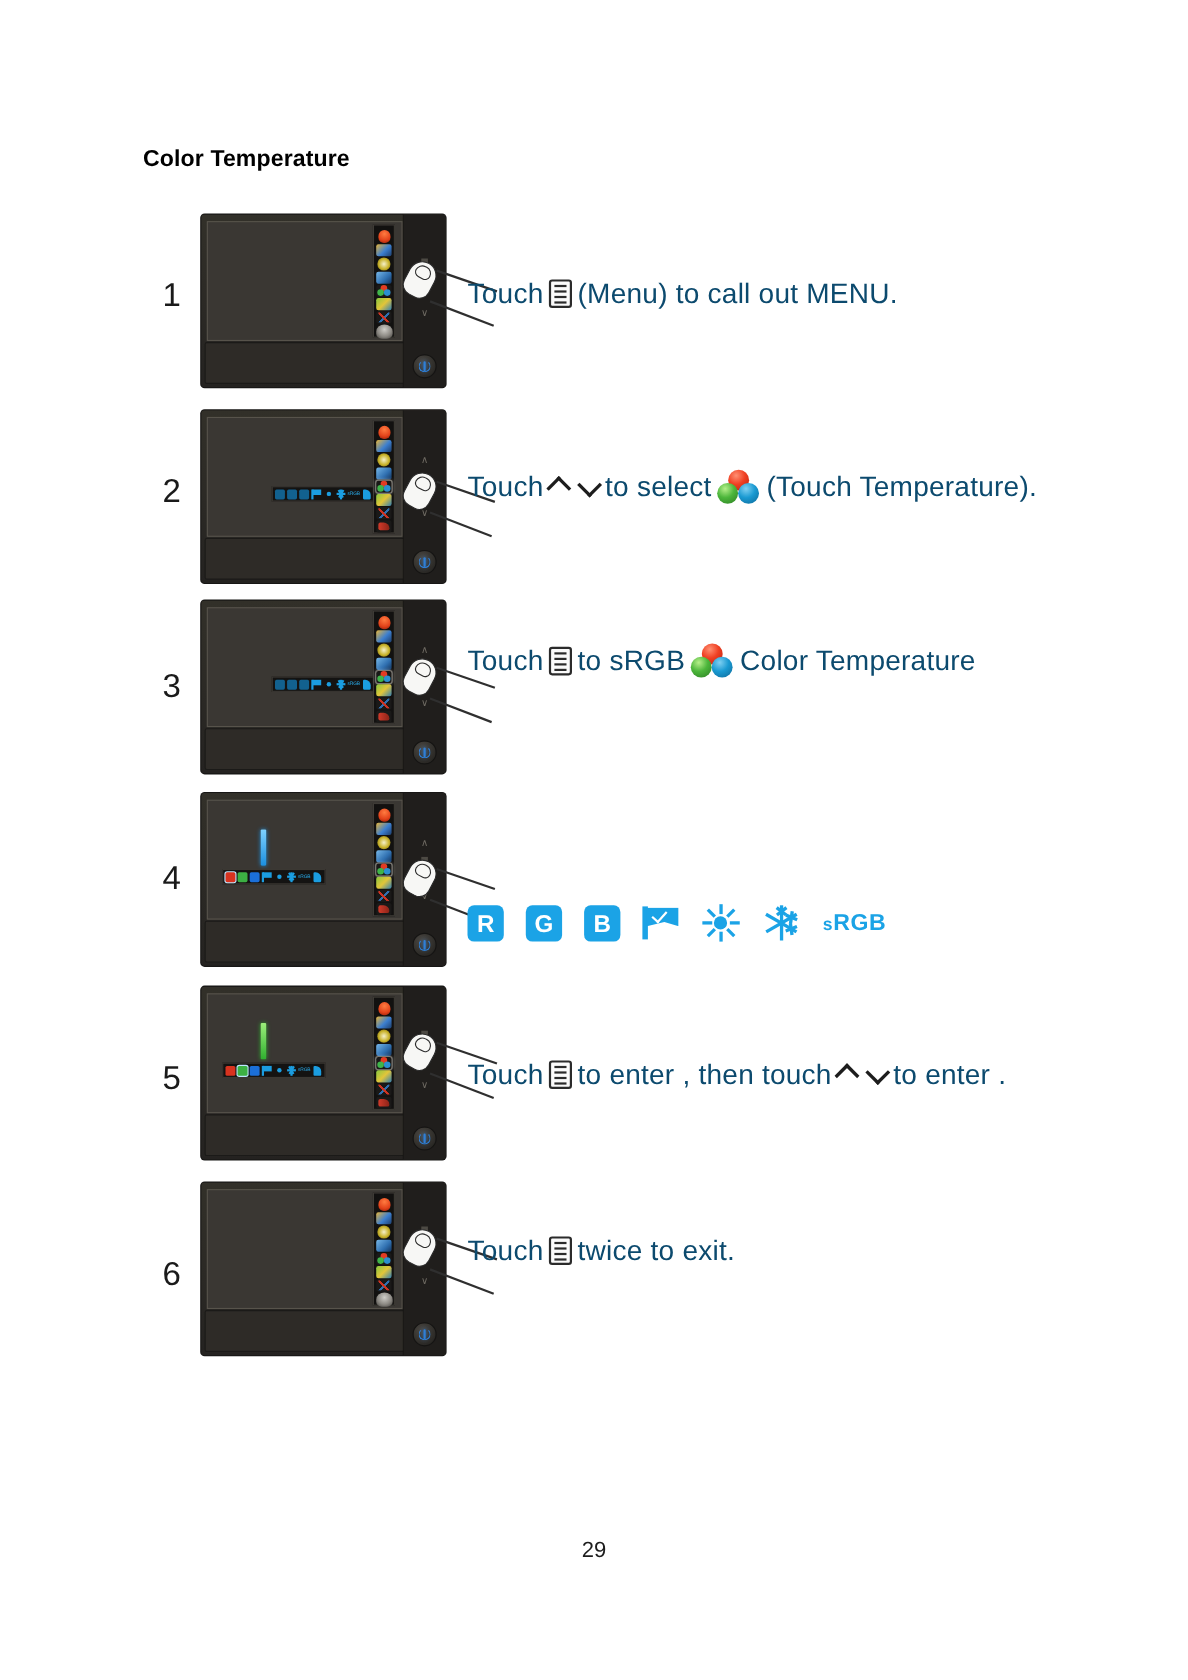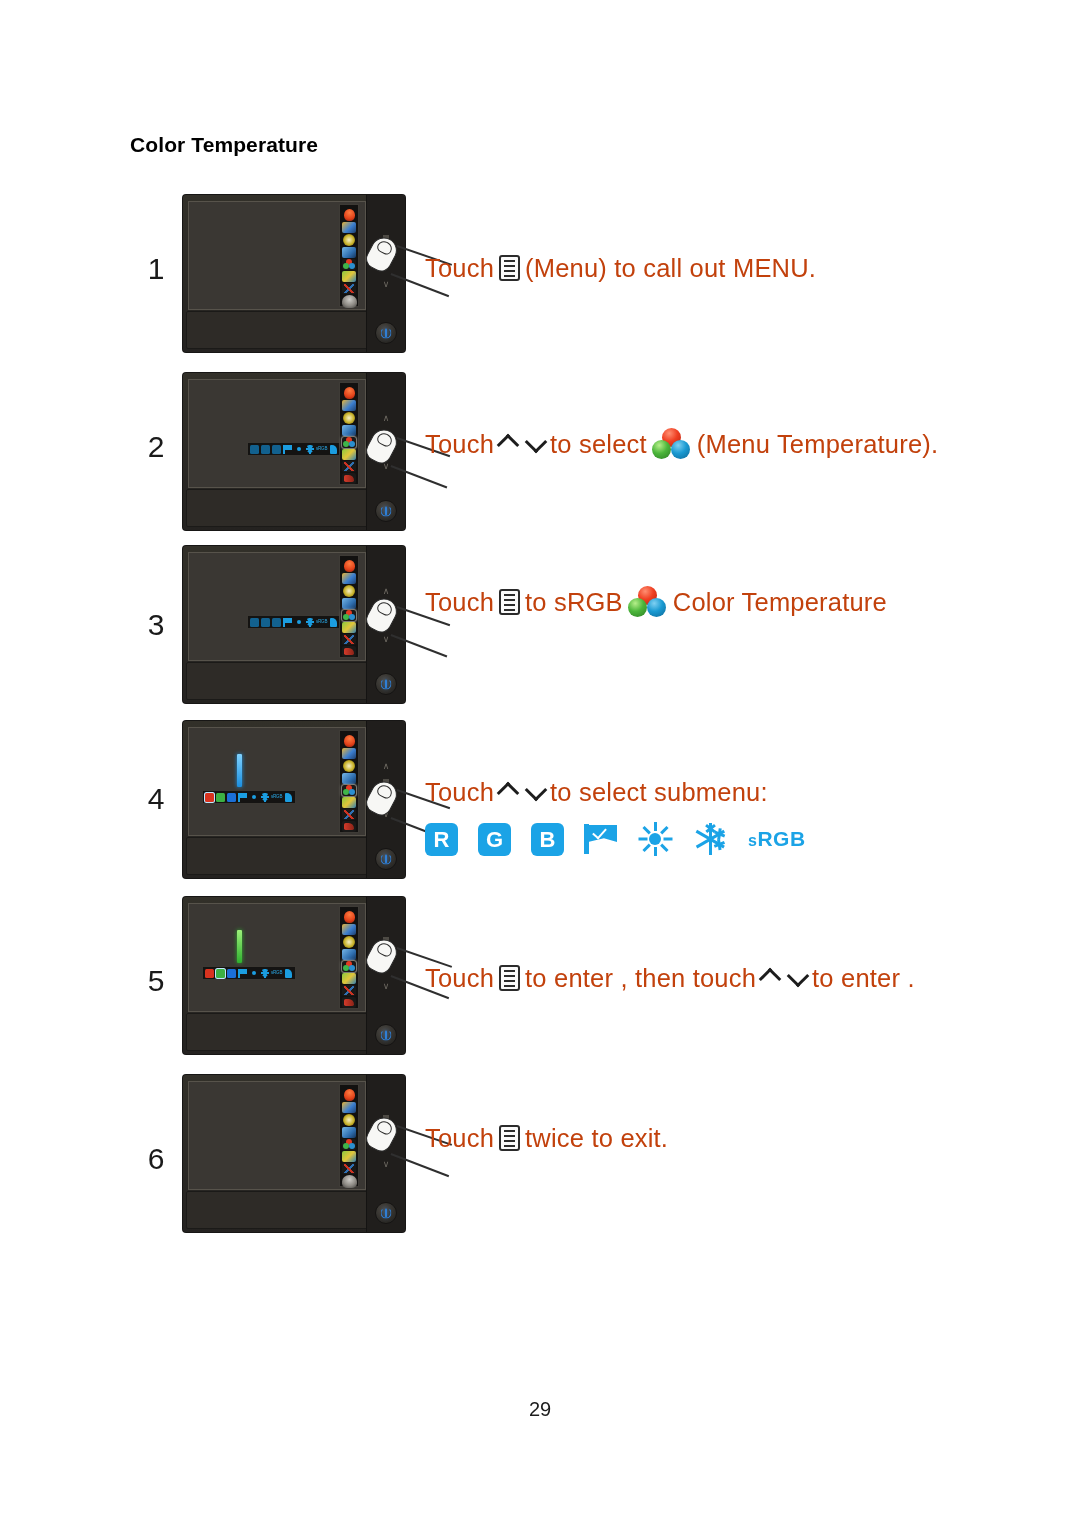--- a/index.html
+++ b/index.html
@@ -44,21 +44,21 @@
     width: 48px;
     text-align: center;
     font-size: 30px;
     color: #1a1a1a;
     font-family: "Liberation Sans", sans-serif;
   }
   .step-text {
     position: absolute;
     left: 425px;
     font-size: 25.5px;
-    color: #c2410c;
+    color: #0c4a6e;
     letter-spacing: 0.2px;
     white-space: nowrap;
     line-height: 1.42;
     text-align: center;
   }
   .step-text .t { vertical-align: middle; }
 
   
   .monitor {
     position: absolute;
@@ -557,21 +557,21 @@
       </div>
       <div class="finger" style="top:56px">
         <div class="pad"></div>
           <div class="nail"></div>
       </div>
       <div class="lead" style="left:214px; top:64px; width:56px; transform:rotate(19deg);"></div>
       <div class="lead" style="left:208px; top:92px; width:60px; transform:rotate(21deg);"></div>
     </div>
 
     <div class="step-text" style="top:56px">
-      <span class="t">Touch</span><span class="arrow-up"></span><span class="arrow-dn"></span><span class="t">to select</span><span class="rgb-ico"><span class="s-r"></span><span class="s-g"></span><span class="s-b"></span></span><span class="t">(Menu  Temperature).</span>
+      <span class="t">Touch</span><span class="arrow-up"></span><span class="arrow-dn"></span><span class="t">to select</span><span class="rgb-ico"><span class="s-r"></span><span class="s-g"></span><span class="s-b"></span></span><span class="t">(Touch  Temperature).</span>
     </div>
   </div>
 
   <div class="step-row">
     <div class="step-num" style="top:62px">3</div>
 
     <div class="monitor" style="top:0px">
       <div class="mon-body"></div>
       <div class="mon-screen">
         <div class="osd-bar" style="left:58px; top:62px;">
@@ -687,23 +687,20 @@
         </div>
       </div>
       <div class="finger" style="top:60px">
         <div class="pad"></div>
           <div class="nail"></div>
       </div>
       <div class="lead" style="left:214px; top:68px; width:56px; transform:rotate(19deg);"></div>
       <div class="lead" style="left:208px; top:96px; width:60px; transform:rotate(21deg);"></div>
     </div>
 
-    <div class="step-text" style="top:48px">
-      <span class="t">Touch</span><span class="arrow-up"></span><span class="arrow-dn"></span><span class="t">to select submenu:</span>
-    </div>
 
     <div class="submenu-row" style="top:98px">
       <div class="sm-sq">R</div>
       <div class="sm-sq">G</div>
       <div class="sm-sq">B</div>
       <div class="sm-flag">
         <div class="pole"></div>
           <div class="cloth"></div>
           <div class="tick"></div>
       </div>

